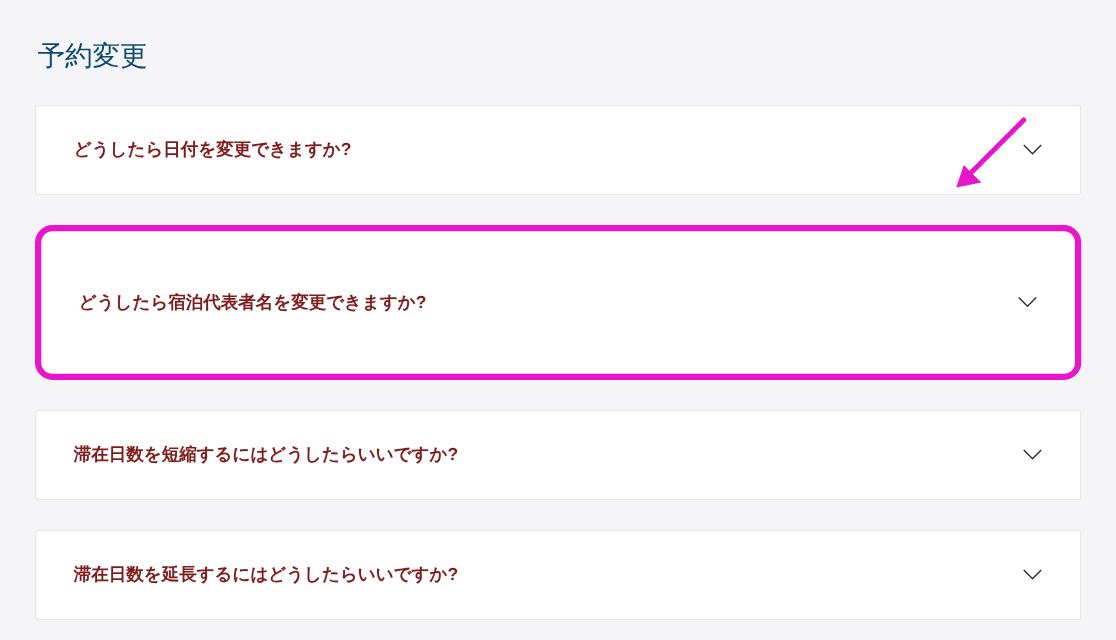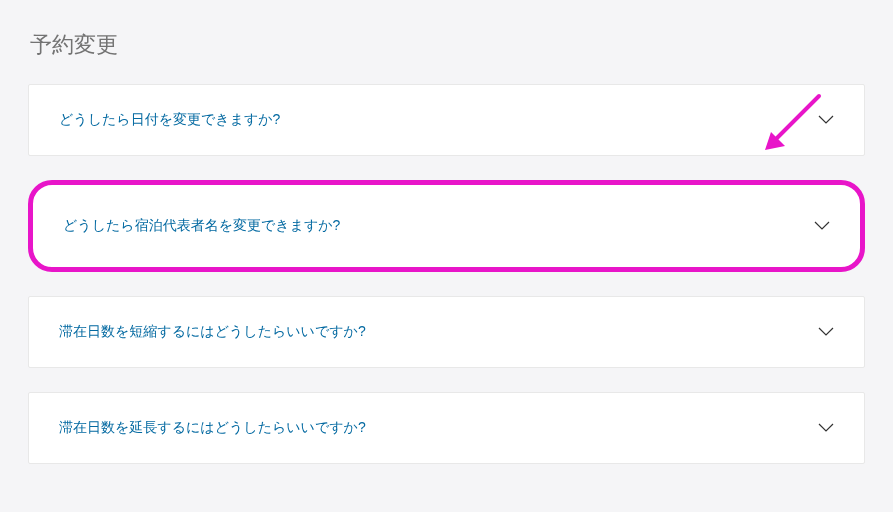--- a/index.html
+++ b/index.html
@@ -11,48 +11,48 @@
       font-family: -apple-system, BlinkMacSystemFont, "Hiragino Sans", "Hiragino Kaku Gothic ProN", "Yu Gothic", Meiryo, sans-serif;
       background-color: #f5f5f7;
       width: 893px;
       height: 512px;
       padding: 30px 28px;
       position: relative;
     }
     .section-title {
       font-size: 22px;
       font-weight: 400;
-      color: #737373;
+      color: #0c4a6e;
       margin-bottom: 24px;
       padding-left: 2px;
     }
     .accordion-list {
       display: flex;
       flex-direction: column;
       gap: 24px;
     }
     .accordion-item {
       background-color: #ffffff;
       border: 1px solid #e8e8e8;
       border-radius: 2px;
       padding: 26px 30px;
       display: flex;
       align-items: center;
       justify-content: space-between;
       cursor: pointer;
     }
     .accordion-item.highlighted {
       border: 5px solid #e815c9;
-      border-radius: 24px;
-      padding: 32px 30px;
+      border-radius: 14px;
+      padding: 48px 30px;
     }
     .accordion-label {
       font-size: 14px;
-      color: #0369a1;
-      font-weight: 400;
+      color: #7f1d1d;
+      font-weight: 700;
     }
     .chevron-icon {
       width: 16px;
       height: 10px;
       flex-shrink: 0;
     }
     .chevron-icon svg {
       display: block;
       width: 100%;
       height: 100%;

